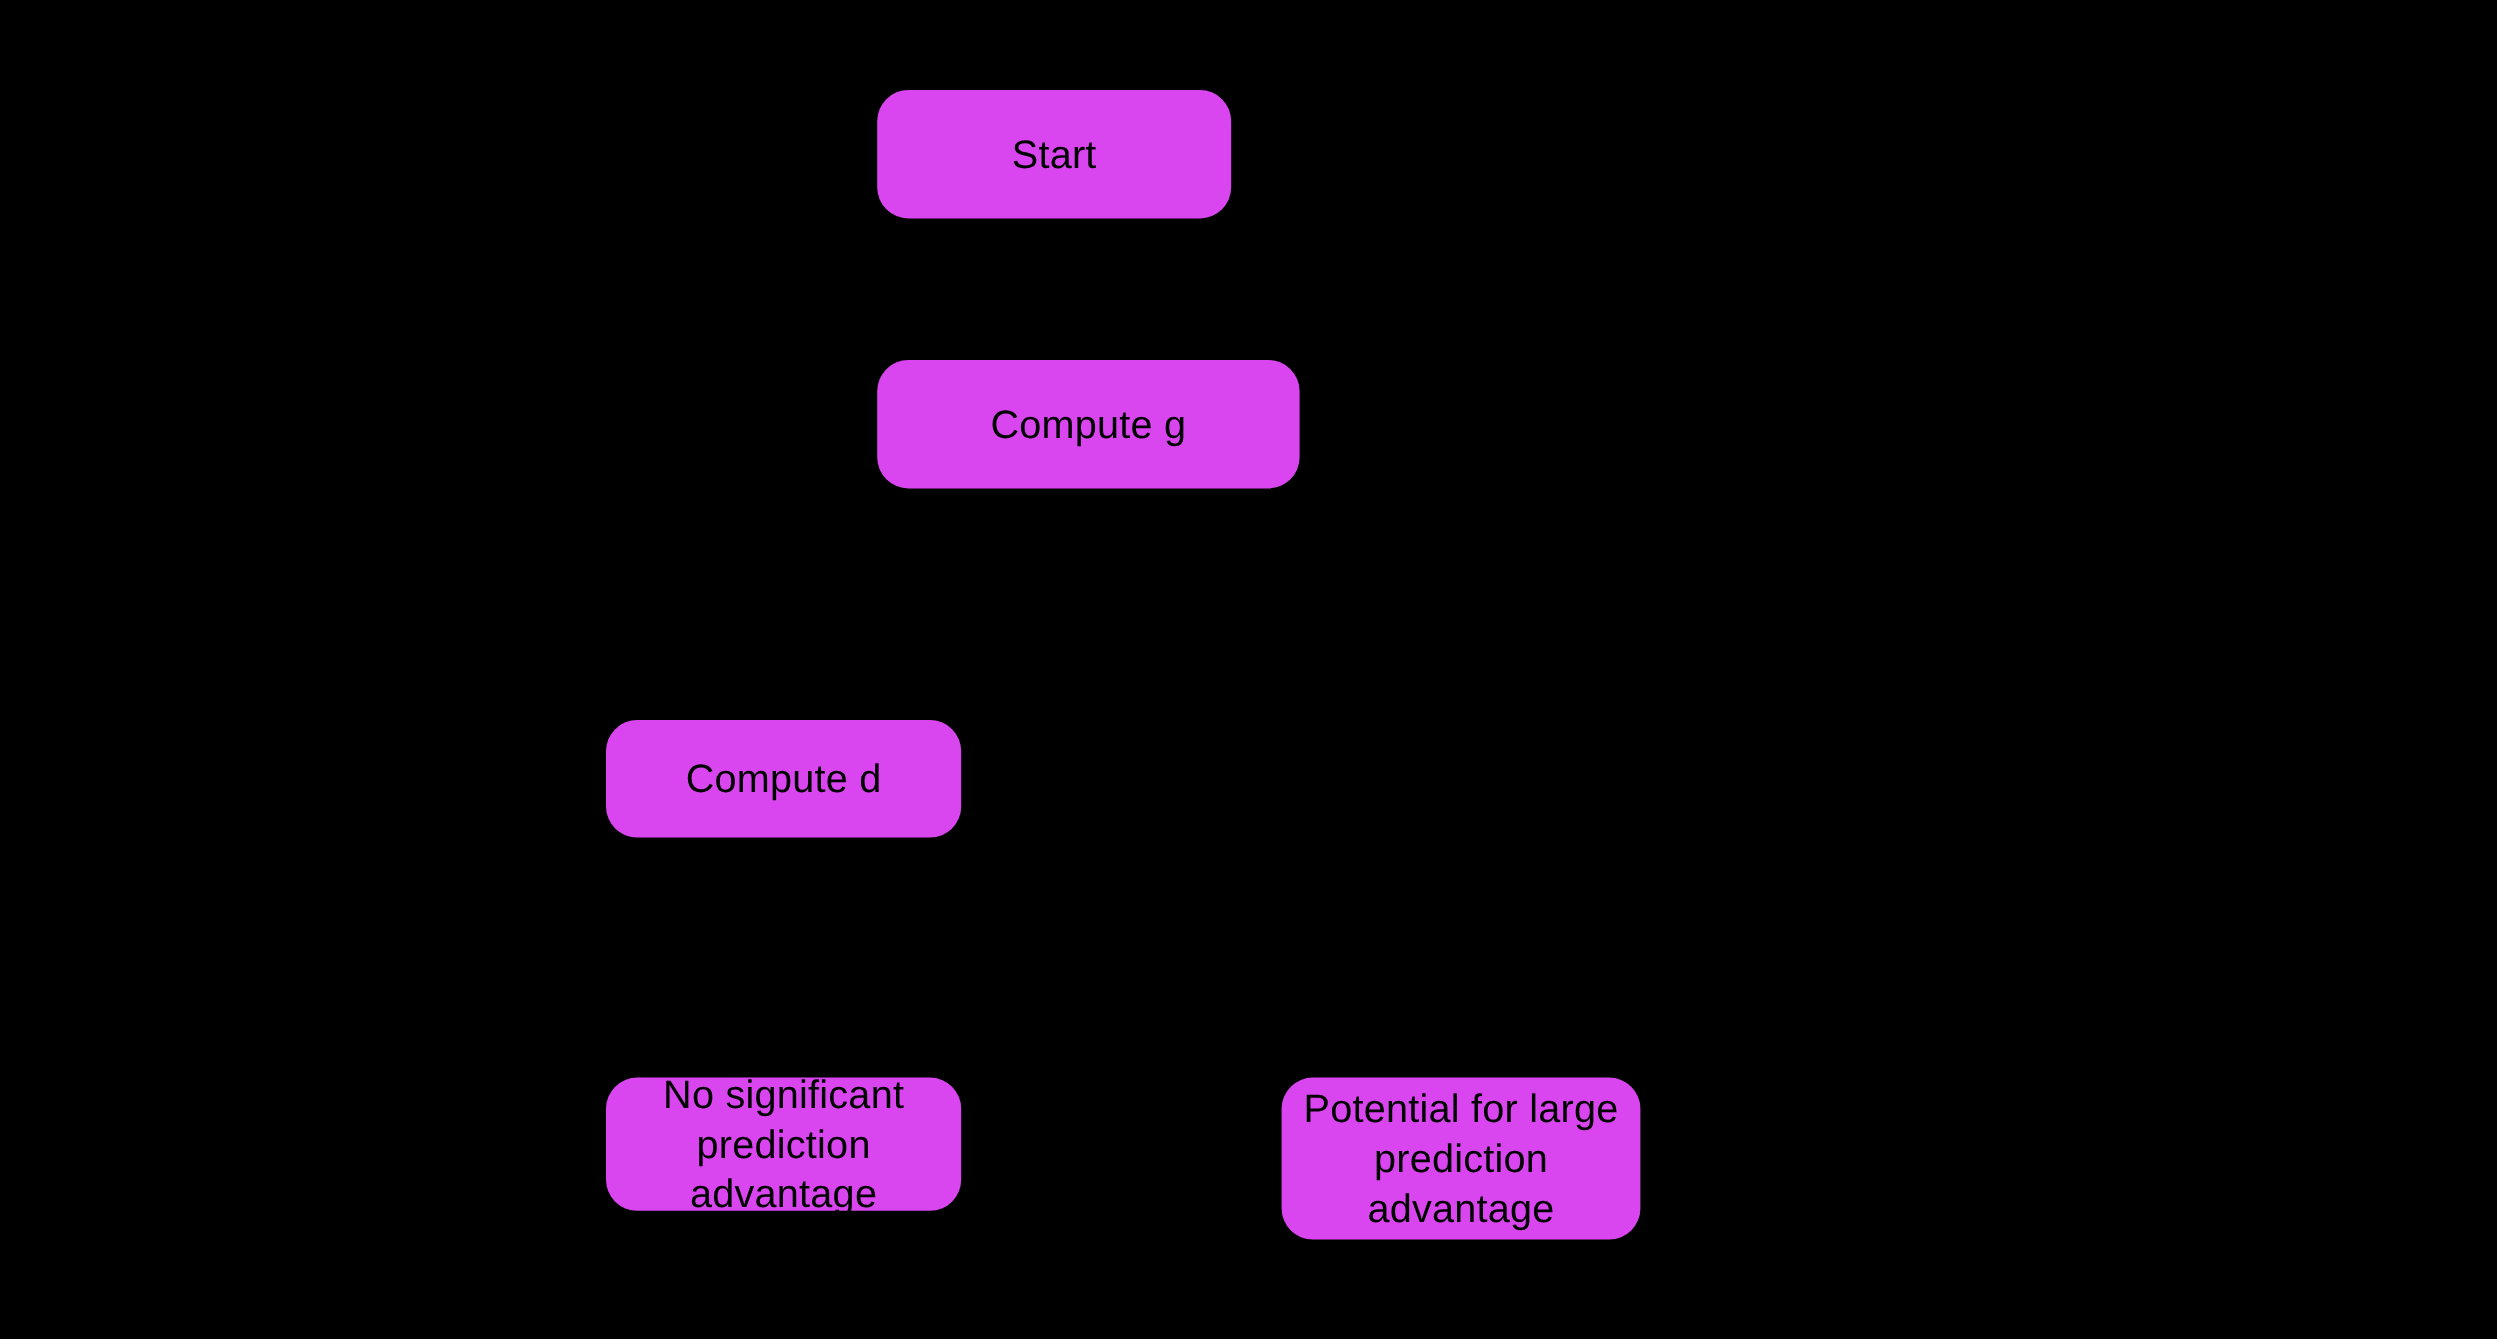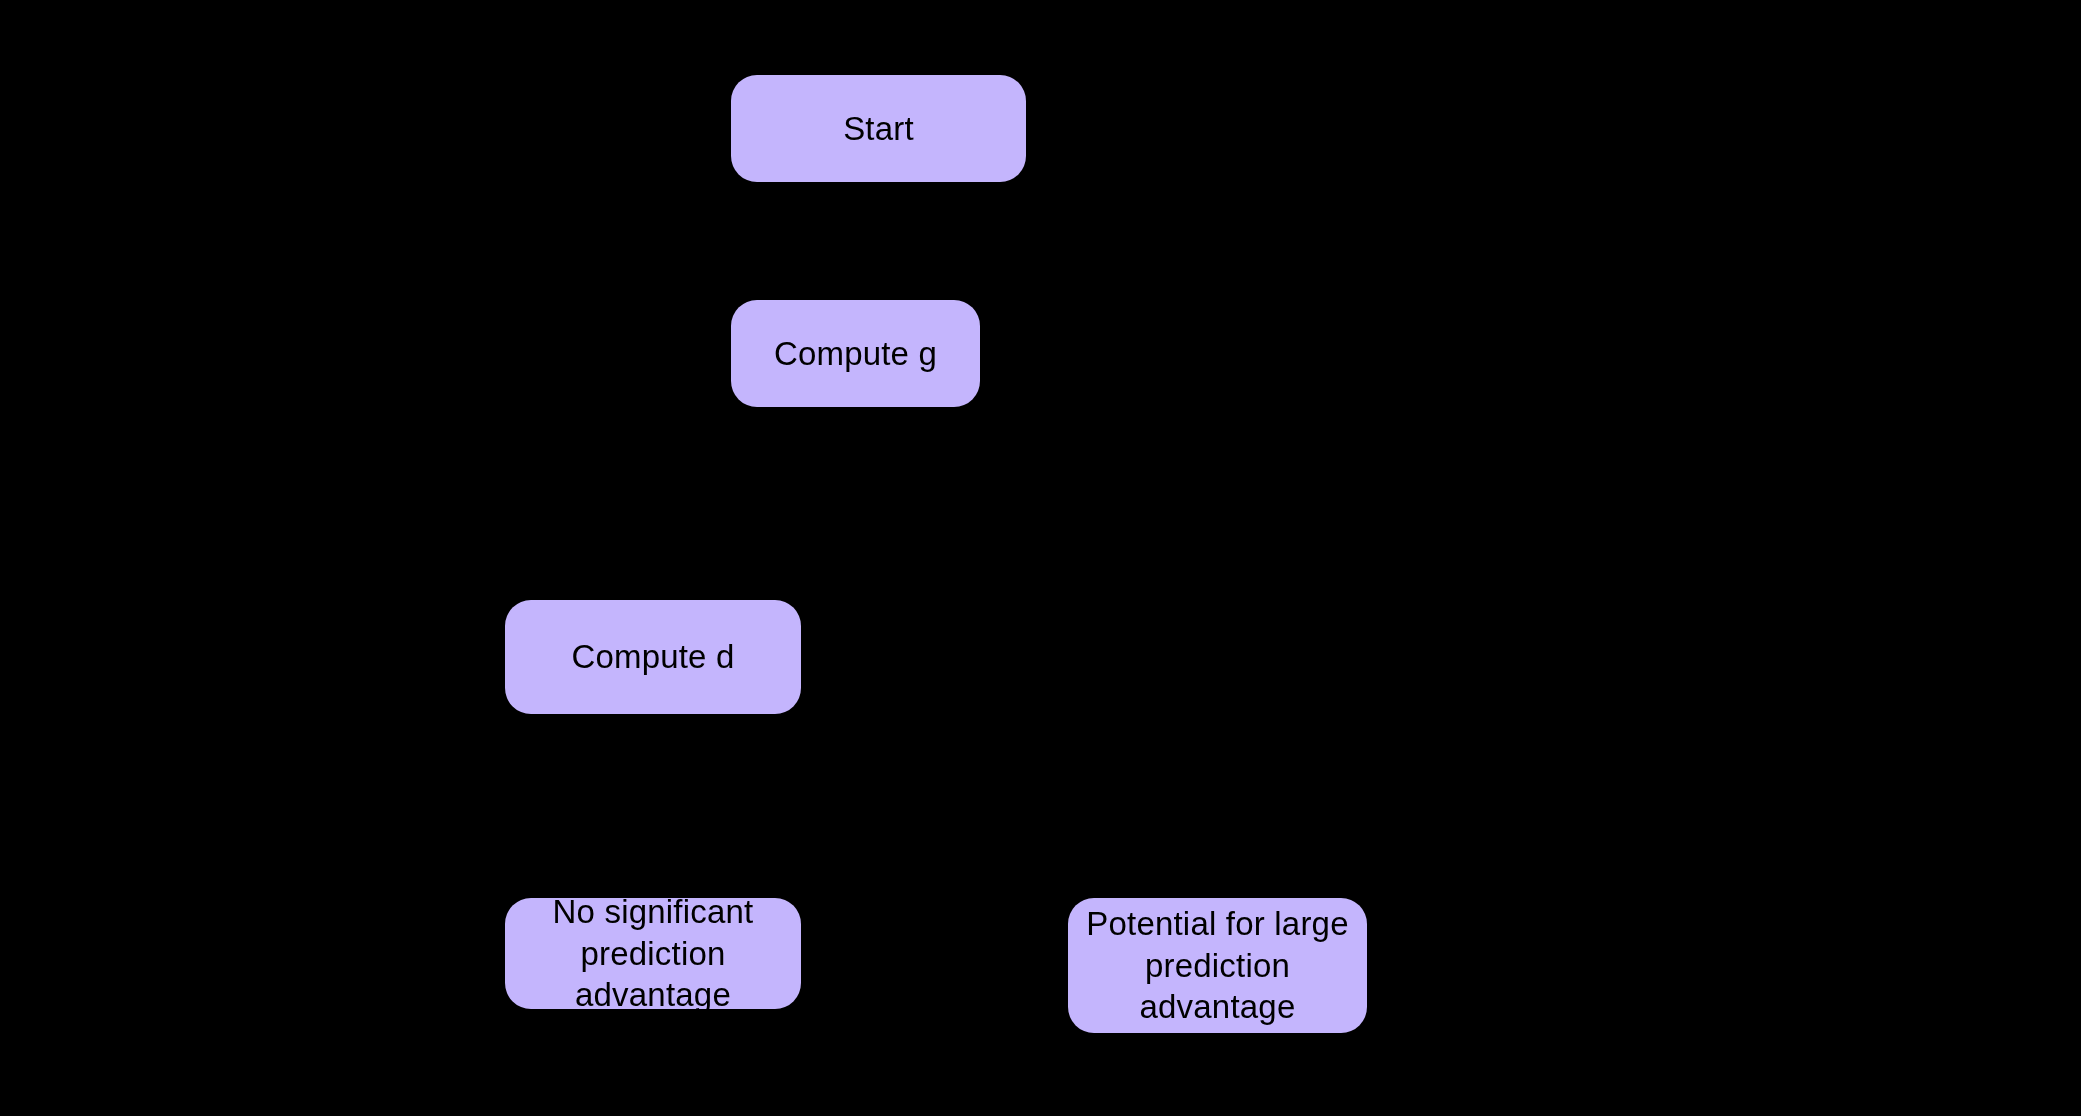--- a/index.html
+++ b/index.html
@@ -26,21 +26,21 @@
     left: 0;
     top: 0;
     width: 2081px;
     height: 1116px;
     pointer-events: none;
   }
 
   .node {
     position: absolute;
     box-sizing: border-box;
-    background: #c4b5fd;
+    background: #d946ef;
     color: #000000;
     border-radius: 26px;
     display: flex;
     align-items: center;
     justify-content: center;
     text-align: center;
     font-size: 33px;
     line-height: 1.26;
     letter-spacing: 0.2px;
     padding: 4px 14px;
@@ -82,25 +82,25 @@
 
     <path d="M653,714 L653,894" stroke="#000000" stroke-width="5" fill="none" marker-end="url(#arrowhead)"></path>
 
     <path d="M1103,714 L1103,806 L1217,806 L1217,894" stroke="#000000" stroke-width="5" fill="none" marker-end="url(#arrowhead)"></path>
   </svg>
 
   <div class="node" style="left:731px; top:75px; width:295px; height:107px;">
     <span class="node-label">Start</span>
   </div>
 
-  <div class="node" style="left:731px; top:300px; width:249px; height:107px;">
+  <div class="node" style="left:731px; top:300px; width:352px; height:107px;">
     <span class="node-label">Compute g</span>
   </div>
 
-  <div class="node" style="left:505px; top:600px; width:296px; height:114px;">
+  <div class="node" style="left:505px; top:600px; width:296px; height:98px;">
     <span class="node-label">Compute d</span>
   </div>
 
 
   <div class="arrow-tip" style="left:1016px; top:705px;"></div>
 
   <div class="node" style="left:505px; top:898px; width:296px; height:111px;">
     <span class="node-label">No significant
 prediction
 advantage</span>

